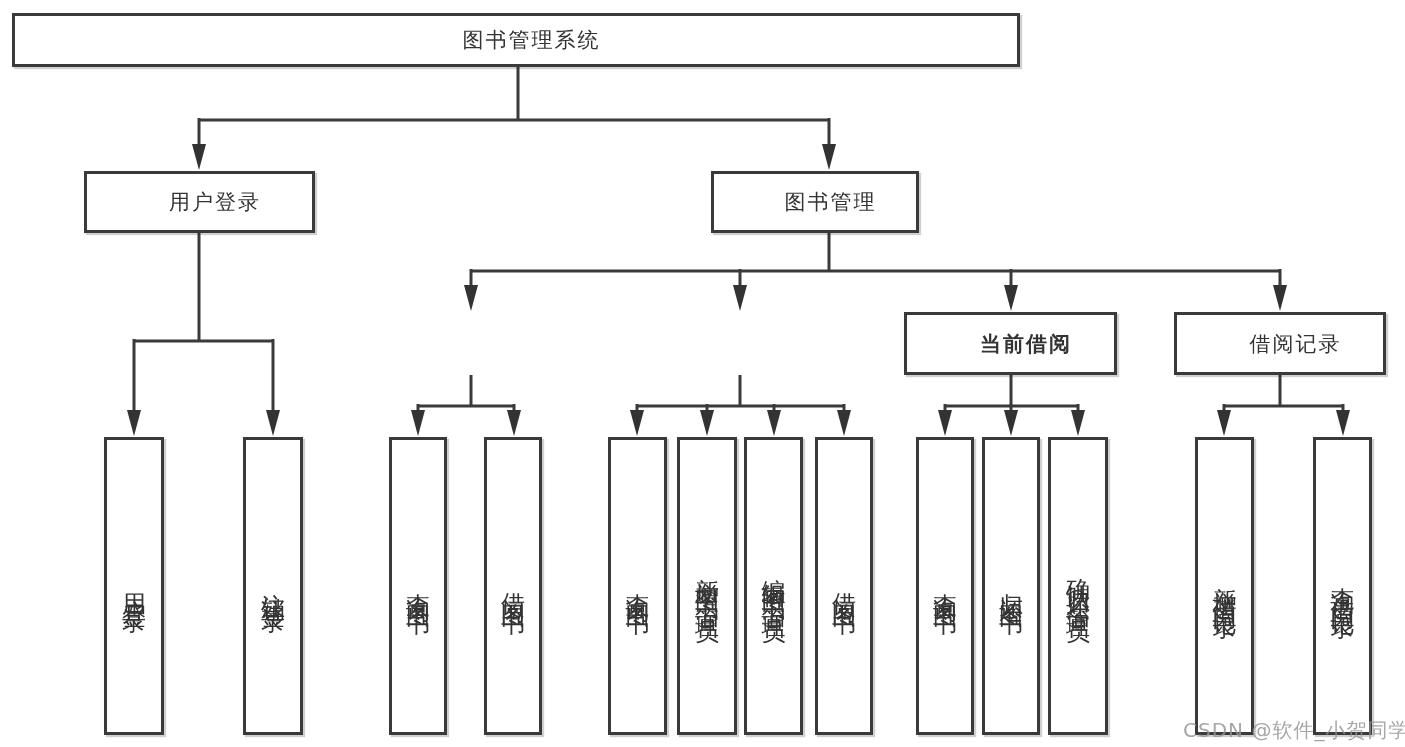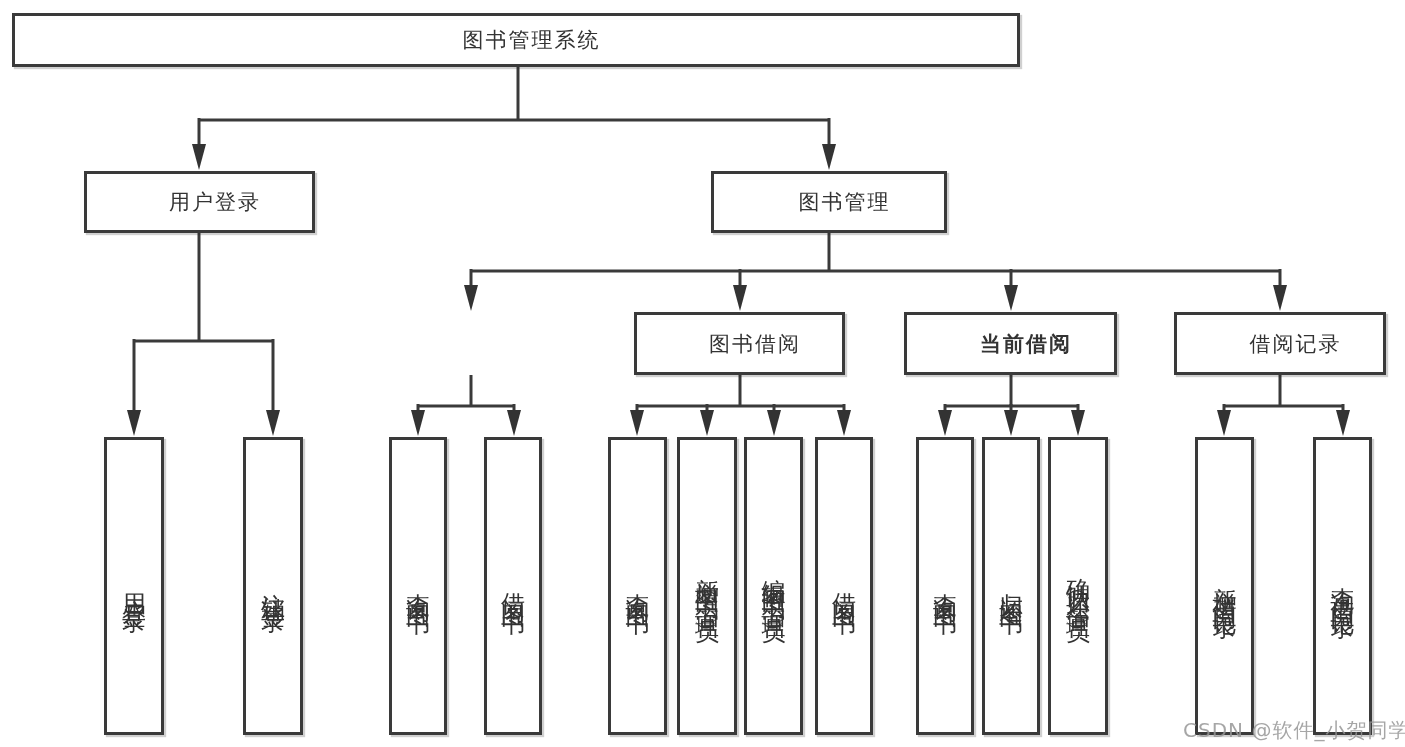--- a/index.html
+++ b/index.html
@@ -129,23 +129,22 @@
       <polygon points="1004,410 1018,410 1011,436"></polygon>
       <polygon points="1071,410 1085,410 1078,436"></polygon>
       <polygon points="1217,410 1231,410 1224,436"></polygon>
       <polygon points="1336,410 1350,410 1343,436"></polygon>
     </g>
   </svg>
 
   <div class="node h" style="left:12px; top:13px; width:1008px; height:54px;">图书管理系统</div>
 
   <div class="node h" style="left:84px; top:171px; width:231px; height:62px;">用户登录</div>
-  <div class="node h" style="left:711px; top:171px; width:236px; height:62px;">图书管理</div>
+  <div class="node h" style="left:711px; top:171px; width:208px; height:62px;">图书管理</div>
 
-  <div class="node h" style="left:634px; top:312px; width:211px; height:63px;">图书借阅</div>
   <div class="node h" style="left:904px; top:312px; width:213px; height:63px;font-weight:bold;">当前借阅</div>
   <div class="node h" style="left:1174px; top:312px; width:212px; height:63px;text-align:center;">借阅记录</div>
 
   <div class="node v" style="left:104px; top:437px; width:60px; height:298px;">用户登录</div>
   <div class="node v" style="left:243px; top:437px; width:60px; height:298px;">注销登录</div>
 
   <div class="node v" style="left:389px; top:437px; width:58px; height:298px;">查询图书</div>
   <div class="node v" style="left:484px; top:437px; width:58px; height:298px;">借阅图书</div>
 
   <div class="node v" style="left:608px; top:437px; width:59px; height:298px;">查询图书</div>

